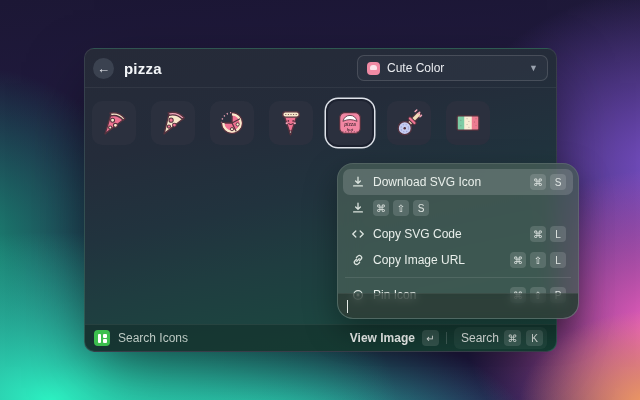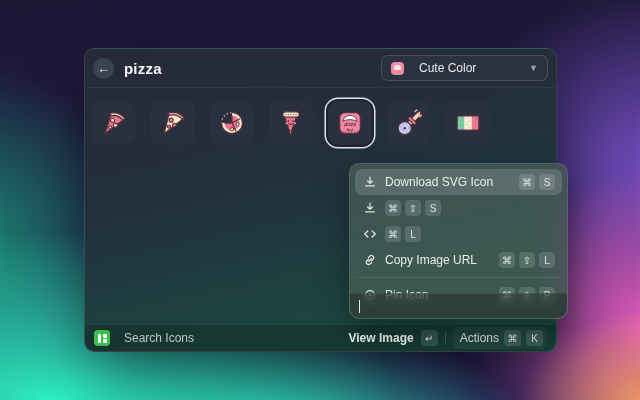--- a/index.html
+++ b/index.html
@@ -29,41 +29,41 @@
     height:39px; display:flex; align-items:center; padding:0 8px;
     border-bottom:1px solid rgba(255,255,255,0.06);
   }
   .back-btn {
     width:21px; height:21px; border-radius:50%; background:#3b4250;
     display:flex; align-items:center; justify-content:center;
     color:#e9ecf1; font-size:13px; line-height:1; cursor:pointer; flex:0 0 auto;
   }
   .hdr-title { margin-left:10px; font-size:15px; font-weight:bold; color:#f3f5f8; letter-spacing:0.2px; flex:1; }
   .set-select {
-    display:flex; align-items:center; gap:15px;
-    width:167px; height:26px; padding:0 9px;
+    display:flex; align-items:center; gap:7px;
+    width:191px; height:26px; padding:0 9px;
     border:1px solid rgba(255,255,255,0.14); border-radius:7px;
     background:rgba(255,255,255,0.03); cursor:pointer;
   }
   .set-logo { width:13px; height:13px; border-radius:4px; background:#f08aa4; position:relative; flex:0 0 auto; }
   .set-logo::after { content:""; position:absolute; left:3px; top:3px; width:7px; height:5px; border-radius:3px 3px 1px 1px; background:#fbe3ea; }
   .set-label { font-size:12px; color:#e9ebef; flex:1; }
   .chev { color:#9aa2ae; font-size:9px; }
   
   .tiles { position:absolute; left:7px; top:52px; display:flex; gap:15px; }
   .tile {
     width:44px; height:44px; border-radius:10px; background:#2b303e;
     display:flex; align-items:center; justify-content:center; cursor:pointer;
   }
   .tile.selected { box-shadow:0 0 0 2px #1d2230, 0 0 0 3.5px #dfe3ea; }
   .tile svg { width:34px; height:34px; }
   
   .menu {
-    position:absolute; left:264px; top:114px; width:219px; height:156px;
-    border-radius:10px; background:rgba(74,96,88,0.72);
+    position:absolute; left:252px; top:114px; width:242px; height:156px;
+    border-radius:16px; background:rgba(74,96,88,0.72);
     backdrop-filter:blur(12px); -webkit-backdrop-filter:blur(12px);
     border:1px solid rgba(255,255,255,0.10);
     box-shadow:0 12px 32px rgba(0,0,0,0.35);
     overflow:hidden; z-index:5;
   }
   .menu-list { padding:5px; }
   .mi {
     height:26px; display:flex; align-items:center; gap:8px; padding:0 7px;
     border-radius:7px; cursor:pointer;
   }
@@ -89,21 +89,21 @@
     flex:1; background:transparent; border:none; outline:none;
     font-family:"Liberation Sans", sans-serif; font-size:12px; color:#dfe8e3;
   }
   .menu-search input::placeholder { color:#8fa39a; }
   
   .ftr {
     position:absolute; left:0; right:0; bottom:0; height:27px;
     border-top:1px solid rgba(255,255,255,0.07);
     background:rgba(8,20,16,0.28);
     border-radius:0 0 10px 10px;
-    display:flex; align-items:center; padding:0 9px; gap:14px;
+    display:flex; align-items:center; padding:0 9px; gap:8px;
   }
   .app-logo { width:16px; height:16px; border-radius:4px; background:#3cbf4e; position:relative; flex:0 0 auto; }
   .app-logo::before { content:""; position:absolute; left:3.5px; top:3.5px; width:3.5px; height:9px; background:#fff; border-radius:1px; }
   .app-logo::after { content:""; position:absolute; left:8.5px; top:3.5px; width:4px; height:4px; background:#fff; border-radius:1px; box-shadow:0 5px 0 #fff; }
   .app-label { font-size:12px; color:#bcc9c3; flex:1; }
   .ftr-right { display:flex; align-items:center; gap:7px; }
   .view-label { font-size:12px; font-weight:bold; color:#eef2f0; }
   .ftr-key {
     min-width:17px; height:16px; padding:0 3px; border-radius:4px;
     background:rgba(255,255,255,0.13); color:#dfe5e2; font-size:10px;
@@ -268,20 +268,21 @@
           <span class="key">S</span>
         </span>
       </div>
 
       <div class="mi">
         <span class="mi-icon">
           <svg viewBox="0 0 16 16">
               <path d="M5.5 4.5 2 8l3.5 3.5M10.5 4.5 14 8l-3.5 3.5"></path>
             </svg>
         </span>
+        <span class="mi-label">Copy SVG Code</span>
         <span class="keys">
           <span class="key">⌘</span>
           <span class="key">L</span>
         </span>
       </div>
 
       <div class="mi">
         <span class="mi-icon">
           <svg viewBox="0 0 16 16">
               <path d="M6.6 9.4l2.8-2.8M9.8 8.8l1.6-1.6a2.5 2.5 0 0 0-3.6-3.6L6.2 5.2M6.2 7.2 4.6 8.8a2.5 2.5 0 0 0 3.6 3.6l1.6-1.6"></path>
@@ -319,20 +320,20 @@
   </div>
 
   <div class="ftr">
     <span class="app-logo"></span>
     <span class="app-label">Search Icons</span>
     <div class="ftr-right">
       <span class="view-label">View Image</span>
       <span class="ftr-key">↵</span>
       <span class="vdiv"></span>
       <span class="actions-group">
-        <span class="actions-label">Actions</span>
+        <span class="actions-label">Search</span>
         <span class="ftr-key">⌘</span>
         <span class="ftr-key">K</span>
       </span>
     </div>
   </div>
 
 </div>
 
 </body></html>

